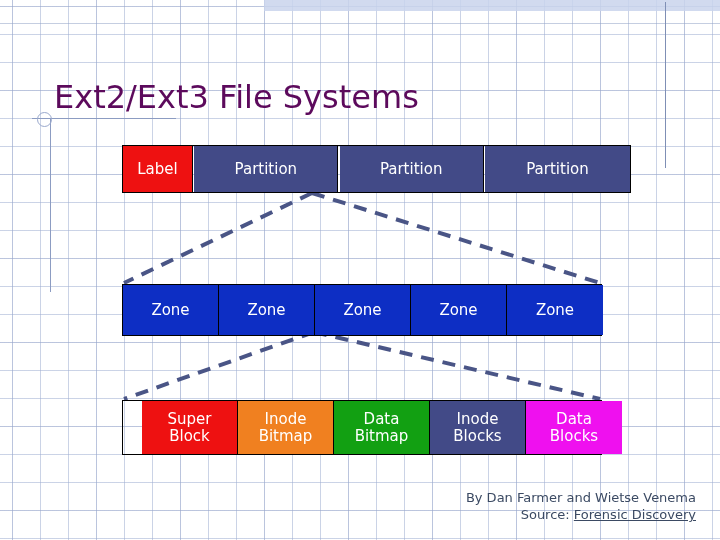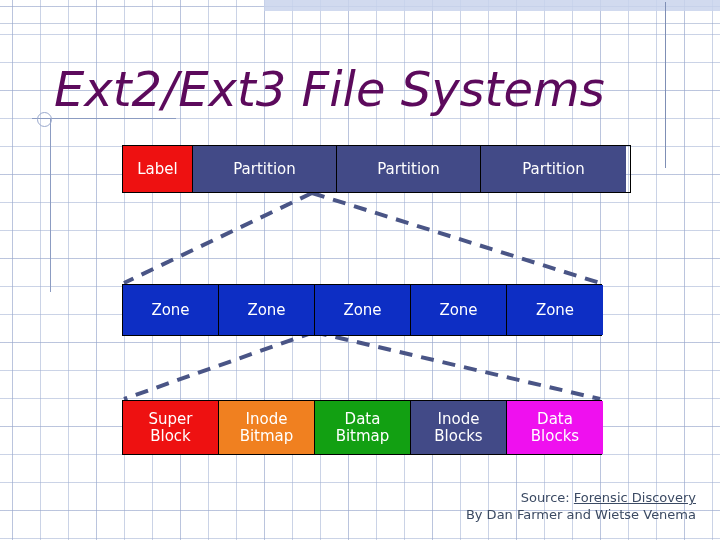--- a/index.html
+++ b/index.html
@@ -58,26 +58,25 @@
   }
   
   #right-accent-line{
     position:absolute;left:665px;top:2px;width:1px;height:166px;
     background:#7f8fb5;
     pointer-events:none;
   }
 
   
   #title{
-    position:absolute;left:54px;top:68px;
-    font-size:48px;line-height:42px;
+    position:absolute;left:54px;top:76px;
+    font-size:32px;line-height:42px;
     color:#5c0a5c;
     white-space:nowrap;
     letter-spacing:0px;
-    font-style:italic;
   }
 
   
   #deco-hline{
     position:absolute;left:32px;top:118px;width:144px;height:1px;
     background:#8c9cc2;
   }
   #deco-vline{
     position:absolute;left:50px;top:118px;width:1px;height:174px;
     background:#8c9cc2;
@@ -96,21 +95,21 @@
     display:flex;align-items:center;justify-content:center;
     color:#ffffff;
     text-align:center;
     border-right:1px solid #000000;
     font-size:15px;
     line-height:17px;
     white-space:pre-line;
   }
   .cell:last-child{border-right:none;}
 
-  #row-partitions{left:122px;top:145px;width:509px;height:48px;}
+  #row-partitions{left:122px;top:145px;width:509px;height:48px;justify-content:space-between;}
   #row-zones{left:122px;top:284px;width:480px;height:52px;}
   #row-blocks{left:122px;top:400px;width:480px;height:55px;}
 
   
   #connectors{position:absolute;left:0;top:0;width:720px;height:540px;
               pointer-events:none;}
 
   
   #source-block{
     position:absolute;right:24px;top:489px;
@@ -152,31 +151,31 @@
     <div class="cell" style="background: rgb(66, 74, 135); width: 145px; flex: 0 0 145px;">Partition</div>
   </div>
 <div class="row" id="row-zones">
     <div class="cell" style="background: rgb(13, 46, 196); width: 96px; flex: 0 0 96px;">Zone</div>
     <div class="cell" style="background: rgb(13, 46, 196); width: 96px; flex: 0 0 96px;">Zone</div>
     <div class="cell" style="background: rgb(13, 46, 196); width: 96px; flex: 0 0 96px;">Zone</div>
     <div class="cell" style="background: rgb(13, 46, 196); width: 96px; flex: 0 0 96px;">Zone</div>
     <div class="cell" style="background: rgb(13, 46, 196); width: 96px; flex: 0 0 96px;">Zone</div>
   </div>
 <div class="row" id="row-blocks">
-    <div class="cell" style="background: rgb(238, 17, 17); width: 96px; flex: 0 0 96px;">Super
+    <div class="cell" style="background: rgb(238, 17, 17); width: 96px; flex: 0 0 96px; margin-left: 19px;">Super
 Block</div>
     <div class="cell" style="background: rgb(240, 128, 32); width: 96px; flex: 0 0 96px;">Inode
 Bitmap</div>
     <div class="cell" style="background: rgb(18, 160, 18); width: 96px; flex: 0 0 96px;">Data
 Bitmap</div>
     <div class="cell" style="background: rgb(66, 74, 135); width: 96px; flex: 0 0 96px;">Inode
 Blocks</div>
     <div class="cell" style="background: rgb(239, 16, 239); width: 96px; flex: 0 0 96px;">Data
 Blocks</div>
   </div>
 
 <div id="source-block">
+  <div id="source-line2">By Dan Farmer and Wietse Venema</div>
   <div id="source-line1">
     <span>Source:</span>
     <span class="underline">Forensic Discovery</span>
   </div>
-  <div id="source-line2">By Dan Farmer and Wietse Venema</div>
 </div>
 
 </body></html>

